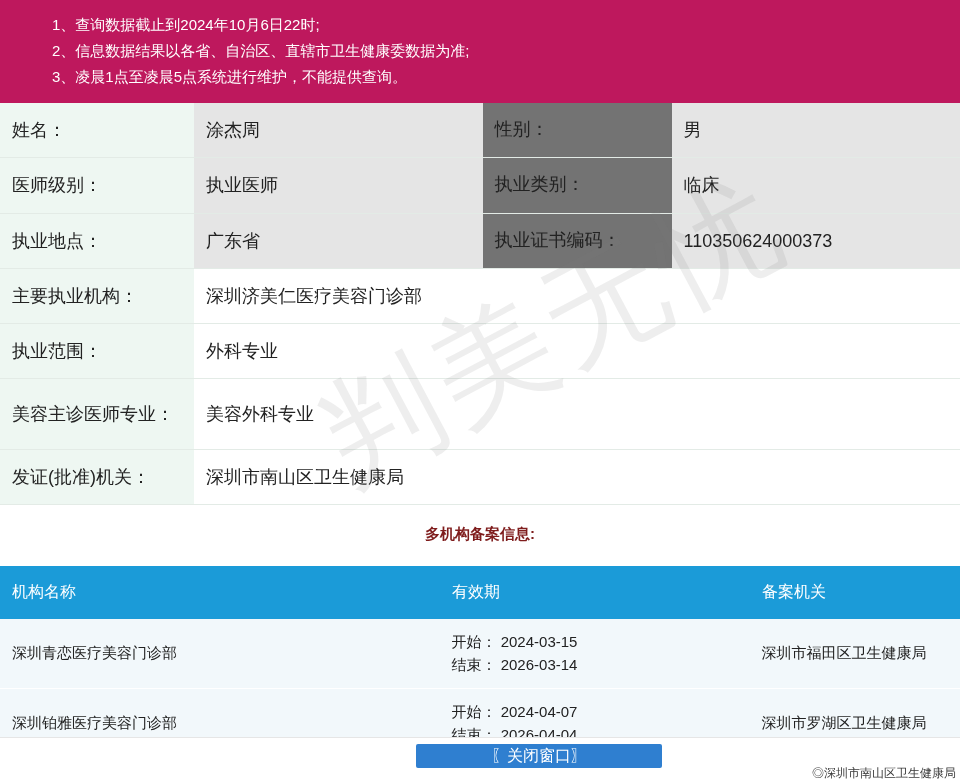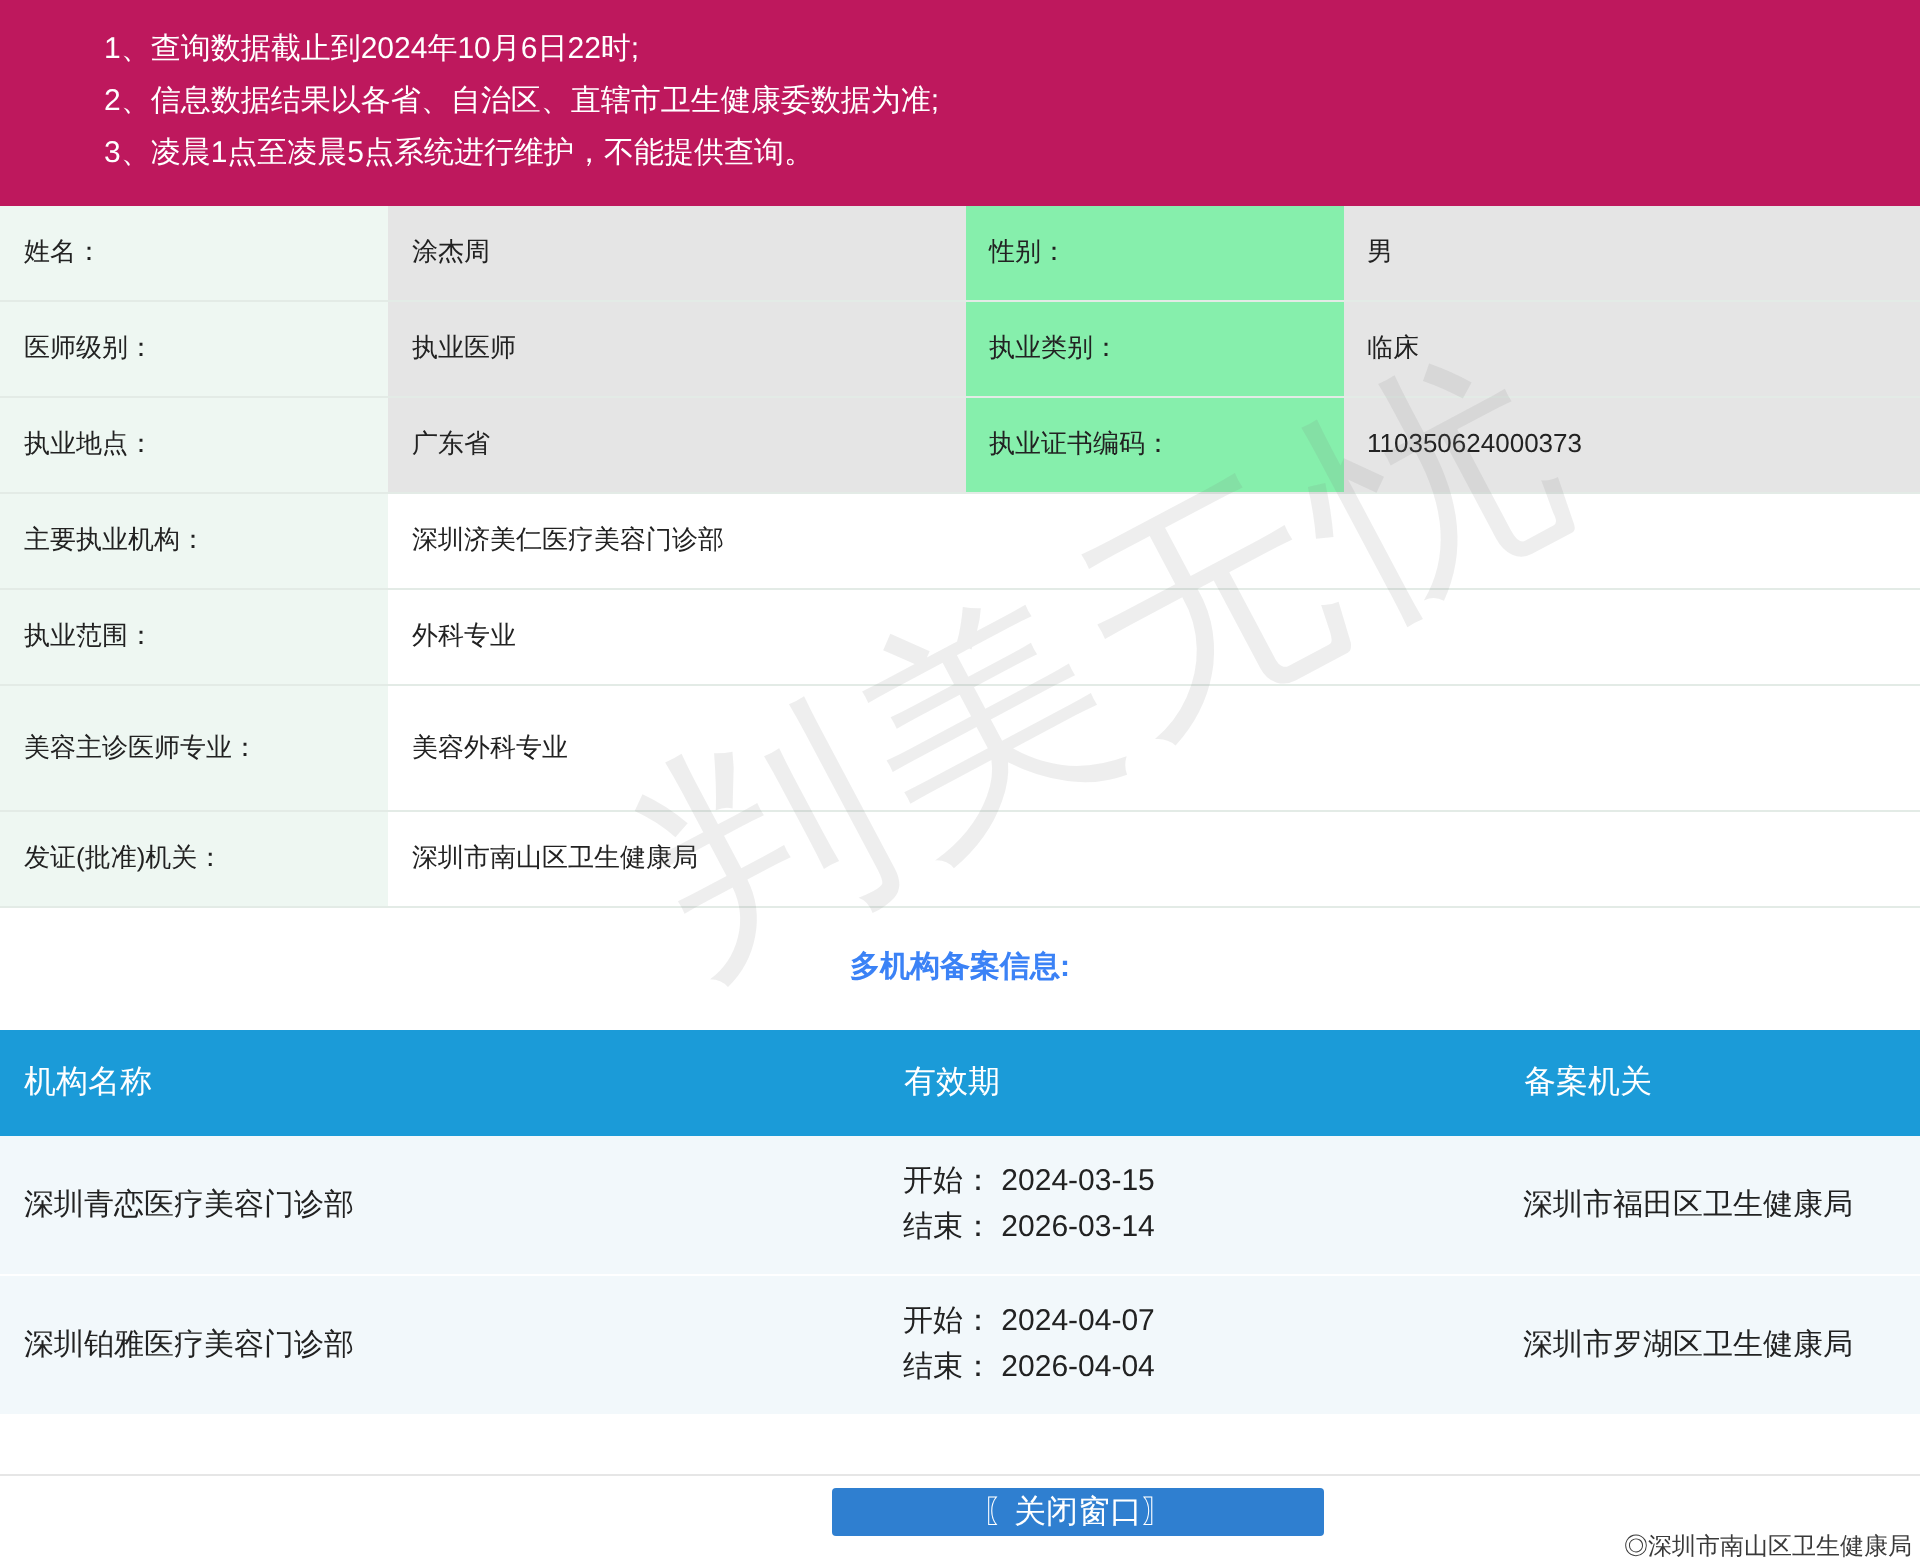--- a/index.html
+++ b/index.html
@@ -33,53 +33,54 @@
   
   .info-table {
     width: 100%;
     border-collapse: collapse;
     table-layout: fixed;
   }
   .info-table td {
     border-bottom: 1px solid #e3ebe6;
     padding: 14px 12px 14px 12px;
     vertical-align: middle;
-    font-size: 13px;
+    font-size: 18px;
     line-height: 1.45;
   }
   .lbl {
     background: #eef7f2;
     width: 170px;
     color: #222;
   }
   .lbl-r {
-    background: #86efac;
+    background: #737373;
     width: 165px;
     color: #222;
+    font-family: Liberation Mono, monospace;
   }
   .val {
     background: #e5e5e5;
   }
   .val-wide {
     background: #ffffff;
     margin-left: 24px;
   }
   .tall td {
     padding-top: 22px;
     padding-bottom: 22px;
   }
 
   
   .section-title {
     text-align: center;
     font-weight: bold;
     font-size: 15px;
     padding: 20px 0 22px 0;
     background: #ffffff;
-    color: #3b82f6;
+    color: #7f1d1d;
   }
 
   
   .rec-table {
     width: 100%;
     border-collapse: collapse;
     table-layout: fixed;
   }
   .rec-table th {
     background: #1b9bd8;

